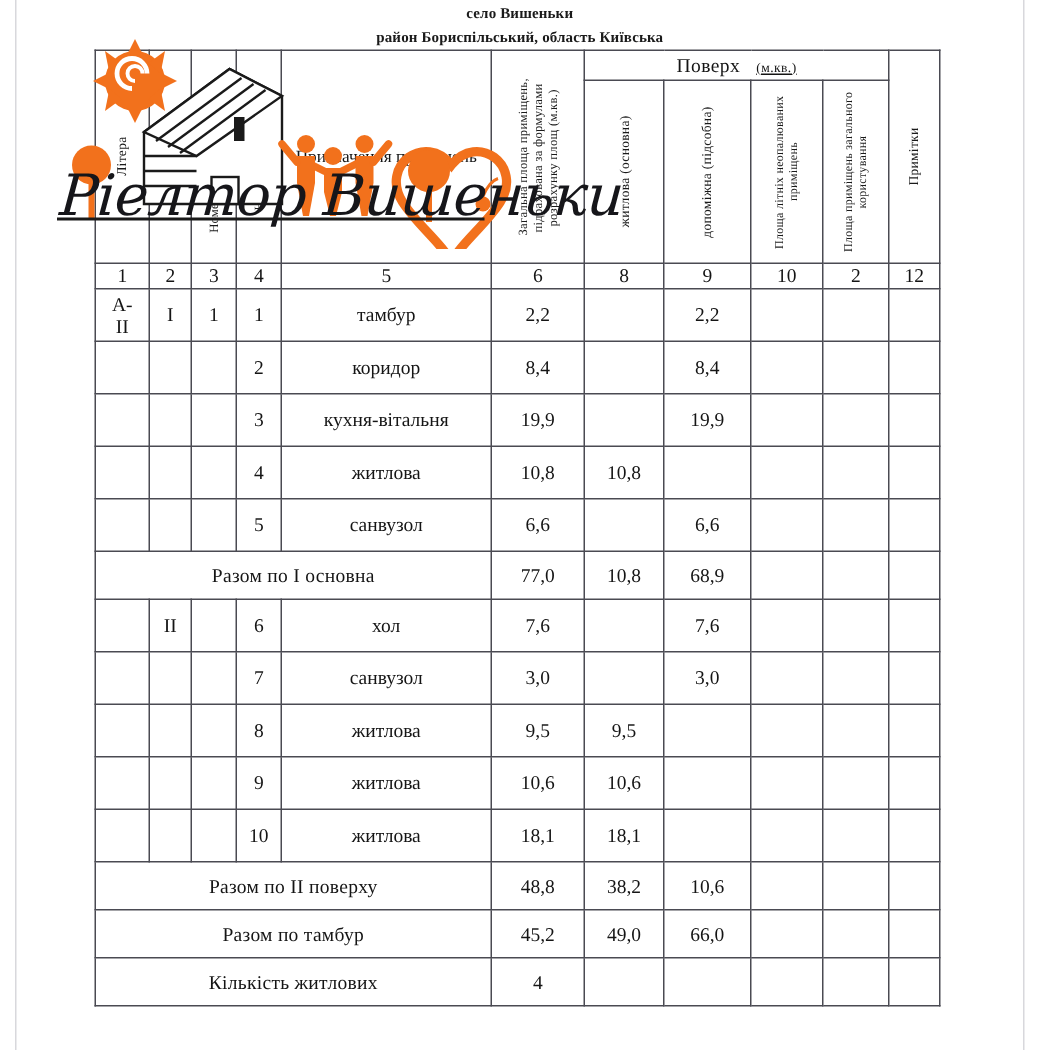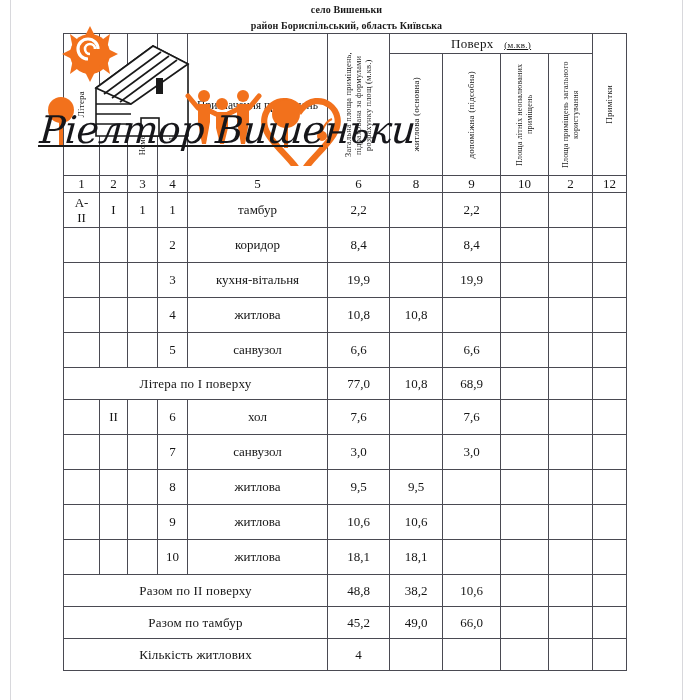--- a/index.html
+++ b/index.html
@@ -292,21 +292,21 @@
       <td class="cell-name">санвузол</td>
       <td class="cell-val">6,6</td>
       <td class="cell-val"></td>
       <td class="cell-val">6,6</td>
       <td></td>
       <td></td>
       <td></td>
     </tr>
 
     <tr class="totalrow">
-      <td class="label" colspan="5">Літера по І поверху</td>
+      <td class="label" colspan="5">Разом по І основна</td>
       <td>77,0</td>
       <td>10,8</td>
       <td>68,9</td>
       <td></td>
       <td></td>
       <td></td>
     </tr>
 
     <tr class="datarow">
       <td class="cell-letter"></td>

